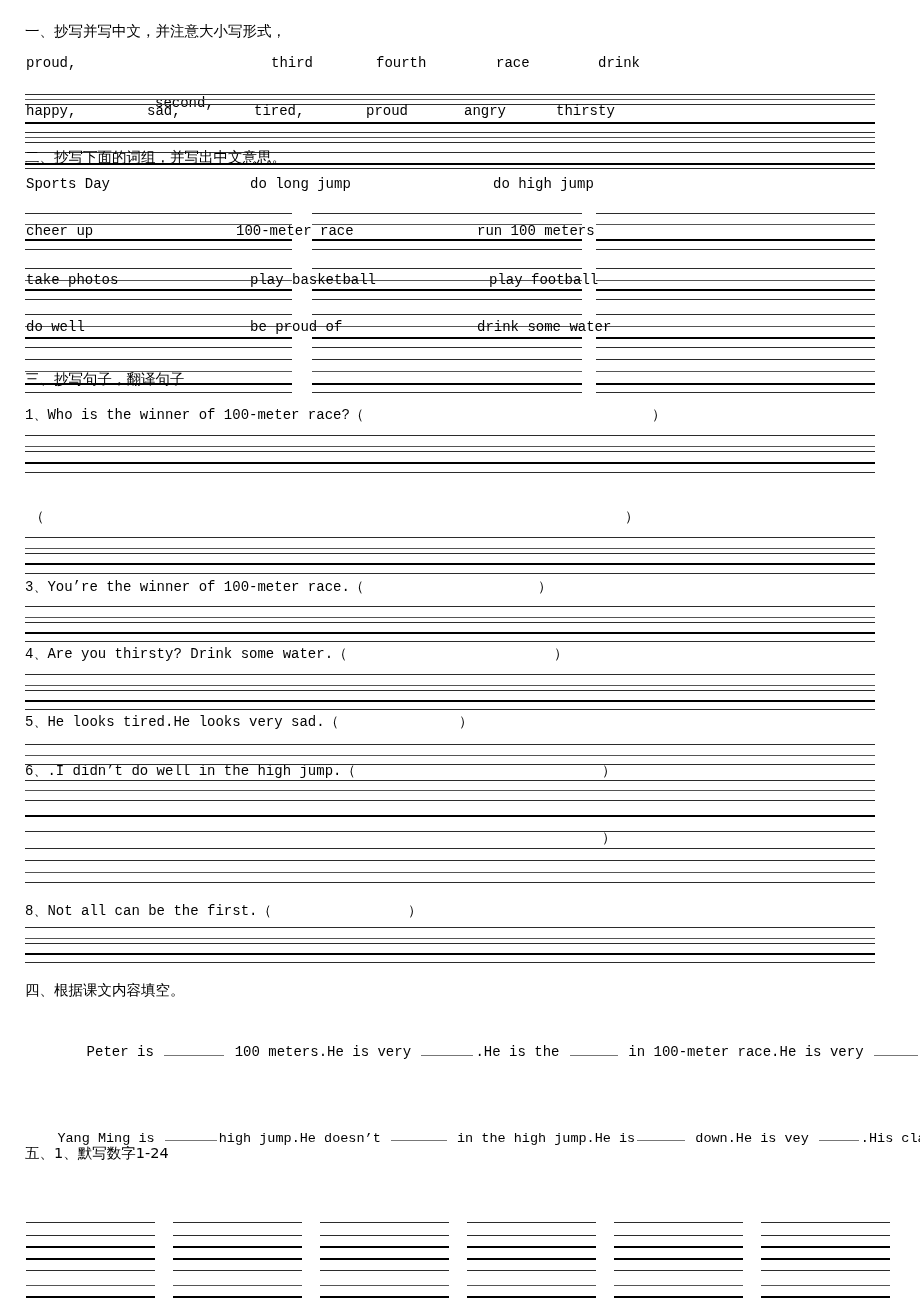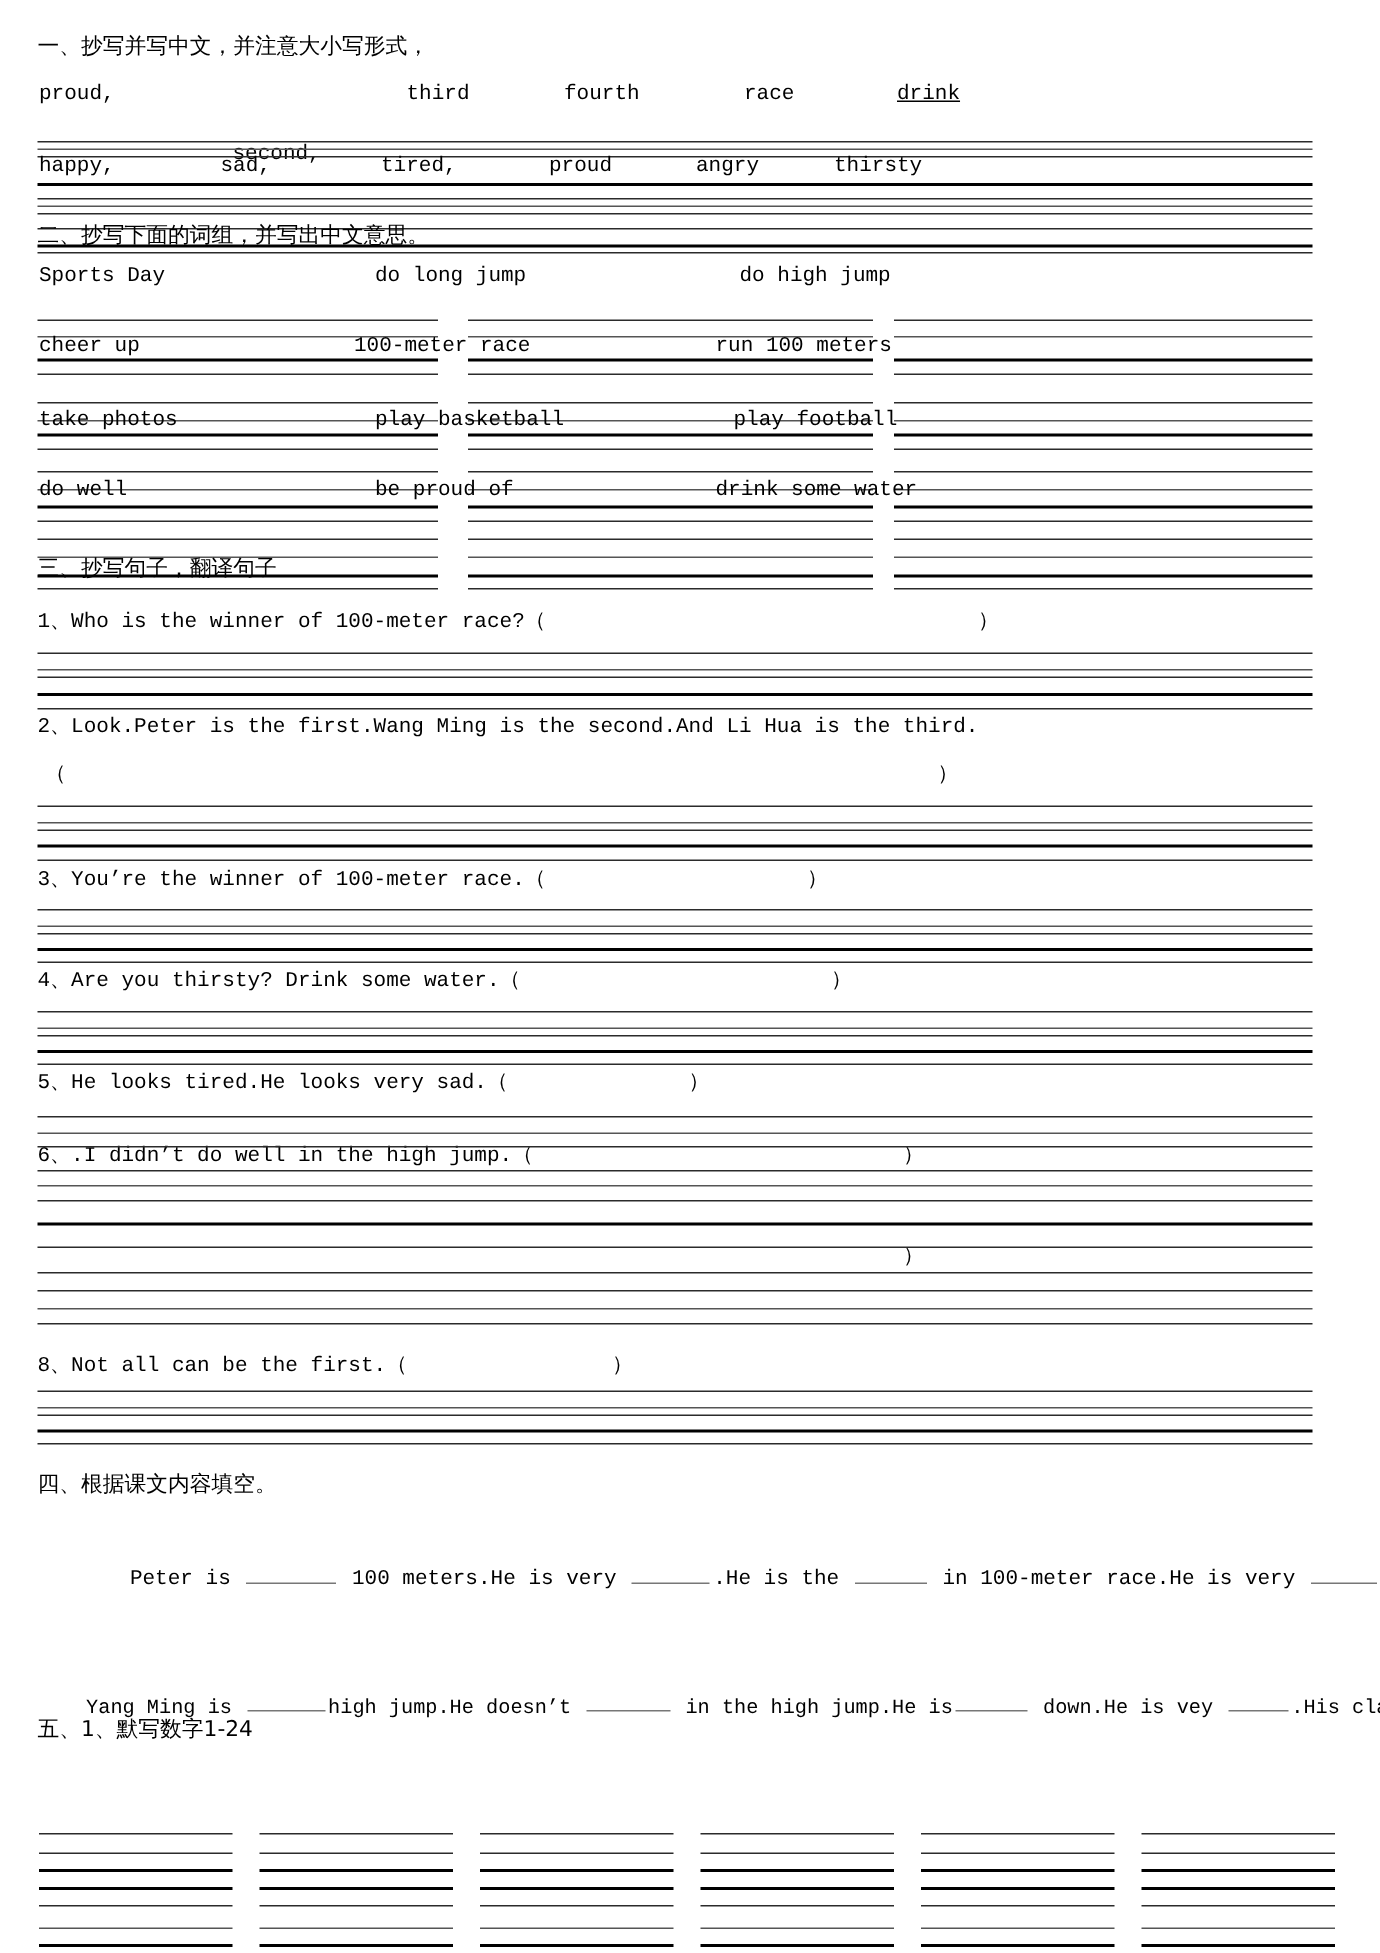--- a/index.html
+++ b/index.html
@@ -70,21 +70,21 @@
 
 <div class="page">
 
   <div class="abs cn" style="left:25px; top:24px;">一、抄写并写中文，并注意大小写形式，</div>
 
   <div class="abs en" style="left:26px; top:56px;">proud,</div>
   <div class="abs en" style="left:155px; top:56px;margin-top:40px;">second,</div>
   <div class="abs en" style="left:271px; top:56px;">third</div>
   <div class="abs en" style="left:376px; top:56px;">fourth</div>
   <div class="abs en" style="left:496px; top:56px;">race</div>
-  <div class="abs en" style="left:598px; top:56px;text-decoration:underline;">drink</div>
+  <div class="abs en" style="left:598px; top:56px;">drink</div>
 
   <div class="rule thin" style="left:25px; top:94px;  width:850px;"></div>
   <div class="rule faint" style="left:25px; top:99px;  width:850px;"></div>
   <div class="rule thin" style="left:25px; top:104px; width:850px;"></div>
   <div class="rule thick" style="left:25px; top:122px; width:850px;"></div>
 
   <div class="abs en" style="left:26px; top:104px;">happy,</div>
   <div class="abs en" style="left:147px; top:104px;">sad,</div>
   <div class="abs en" style="left:254px; top:104px;">tired,</div>
   <div class="abs en" style="left:366px; top:104px;">proud</div>
@@ -183,21 +183,20 @@
   <div class="abs cn" style="left:25px; top:372px;">三、抄写句子，翻译句子</div>
 
   <div class="abs en" style="left:25px; top:408px;">1、Who is the winner of 100-meter race?（</div>
   <div class="abs en" style="left:652px; top:408px;">）</div>
   <div class="rule thin" style="left:25px; top:435px; width:850px;"></div>
   <div class="rule faint" style="left:25px; top:446px; width:850px;"></div>
   <div class="rule thin" style="left:25px; top:451px; width:850px;"></div>
   <div class="rule thick" style="left:25px; top:462px; width:850px;"></div>
   <div class="rule thin" style="left:25px; top:472px; width:850px;"></div>
 
-  <div class="abs en" style="left:25px; top:478px;">2、Look.Peter is the first.Wang Ming is the second.And Li Hua is the third.</div>
   <div class="abs en" style="left:30px; top:510px;">（</div>
   <div class="abs en" style="left:625px; top:510px;">）</div>
   <div class="rule thin" style="left:25px; top:537px; width:850px;"></div>
   <div class="rule faint" style="left:25px; top:548px; width:850px;"></div>
   <div class="rule thin" style="left:25px; top:553px; width:850px;"></div>
   <div class="rule thick" style="left:25px; top:563px; width:850px;"></div>
   <div class="rule thin" style="left:25px; top:573px; width:850px;"></div>
 
   <div class="abs en" style="left:25px; top:580px;">3、You’re the winner of 100-meter race.（</div>
   <div class="abs en" style="left:538px; top:580px;">）</div>

